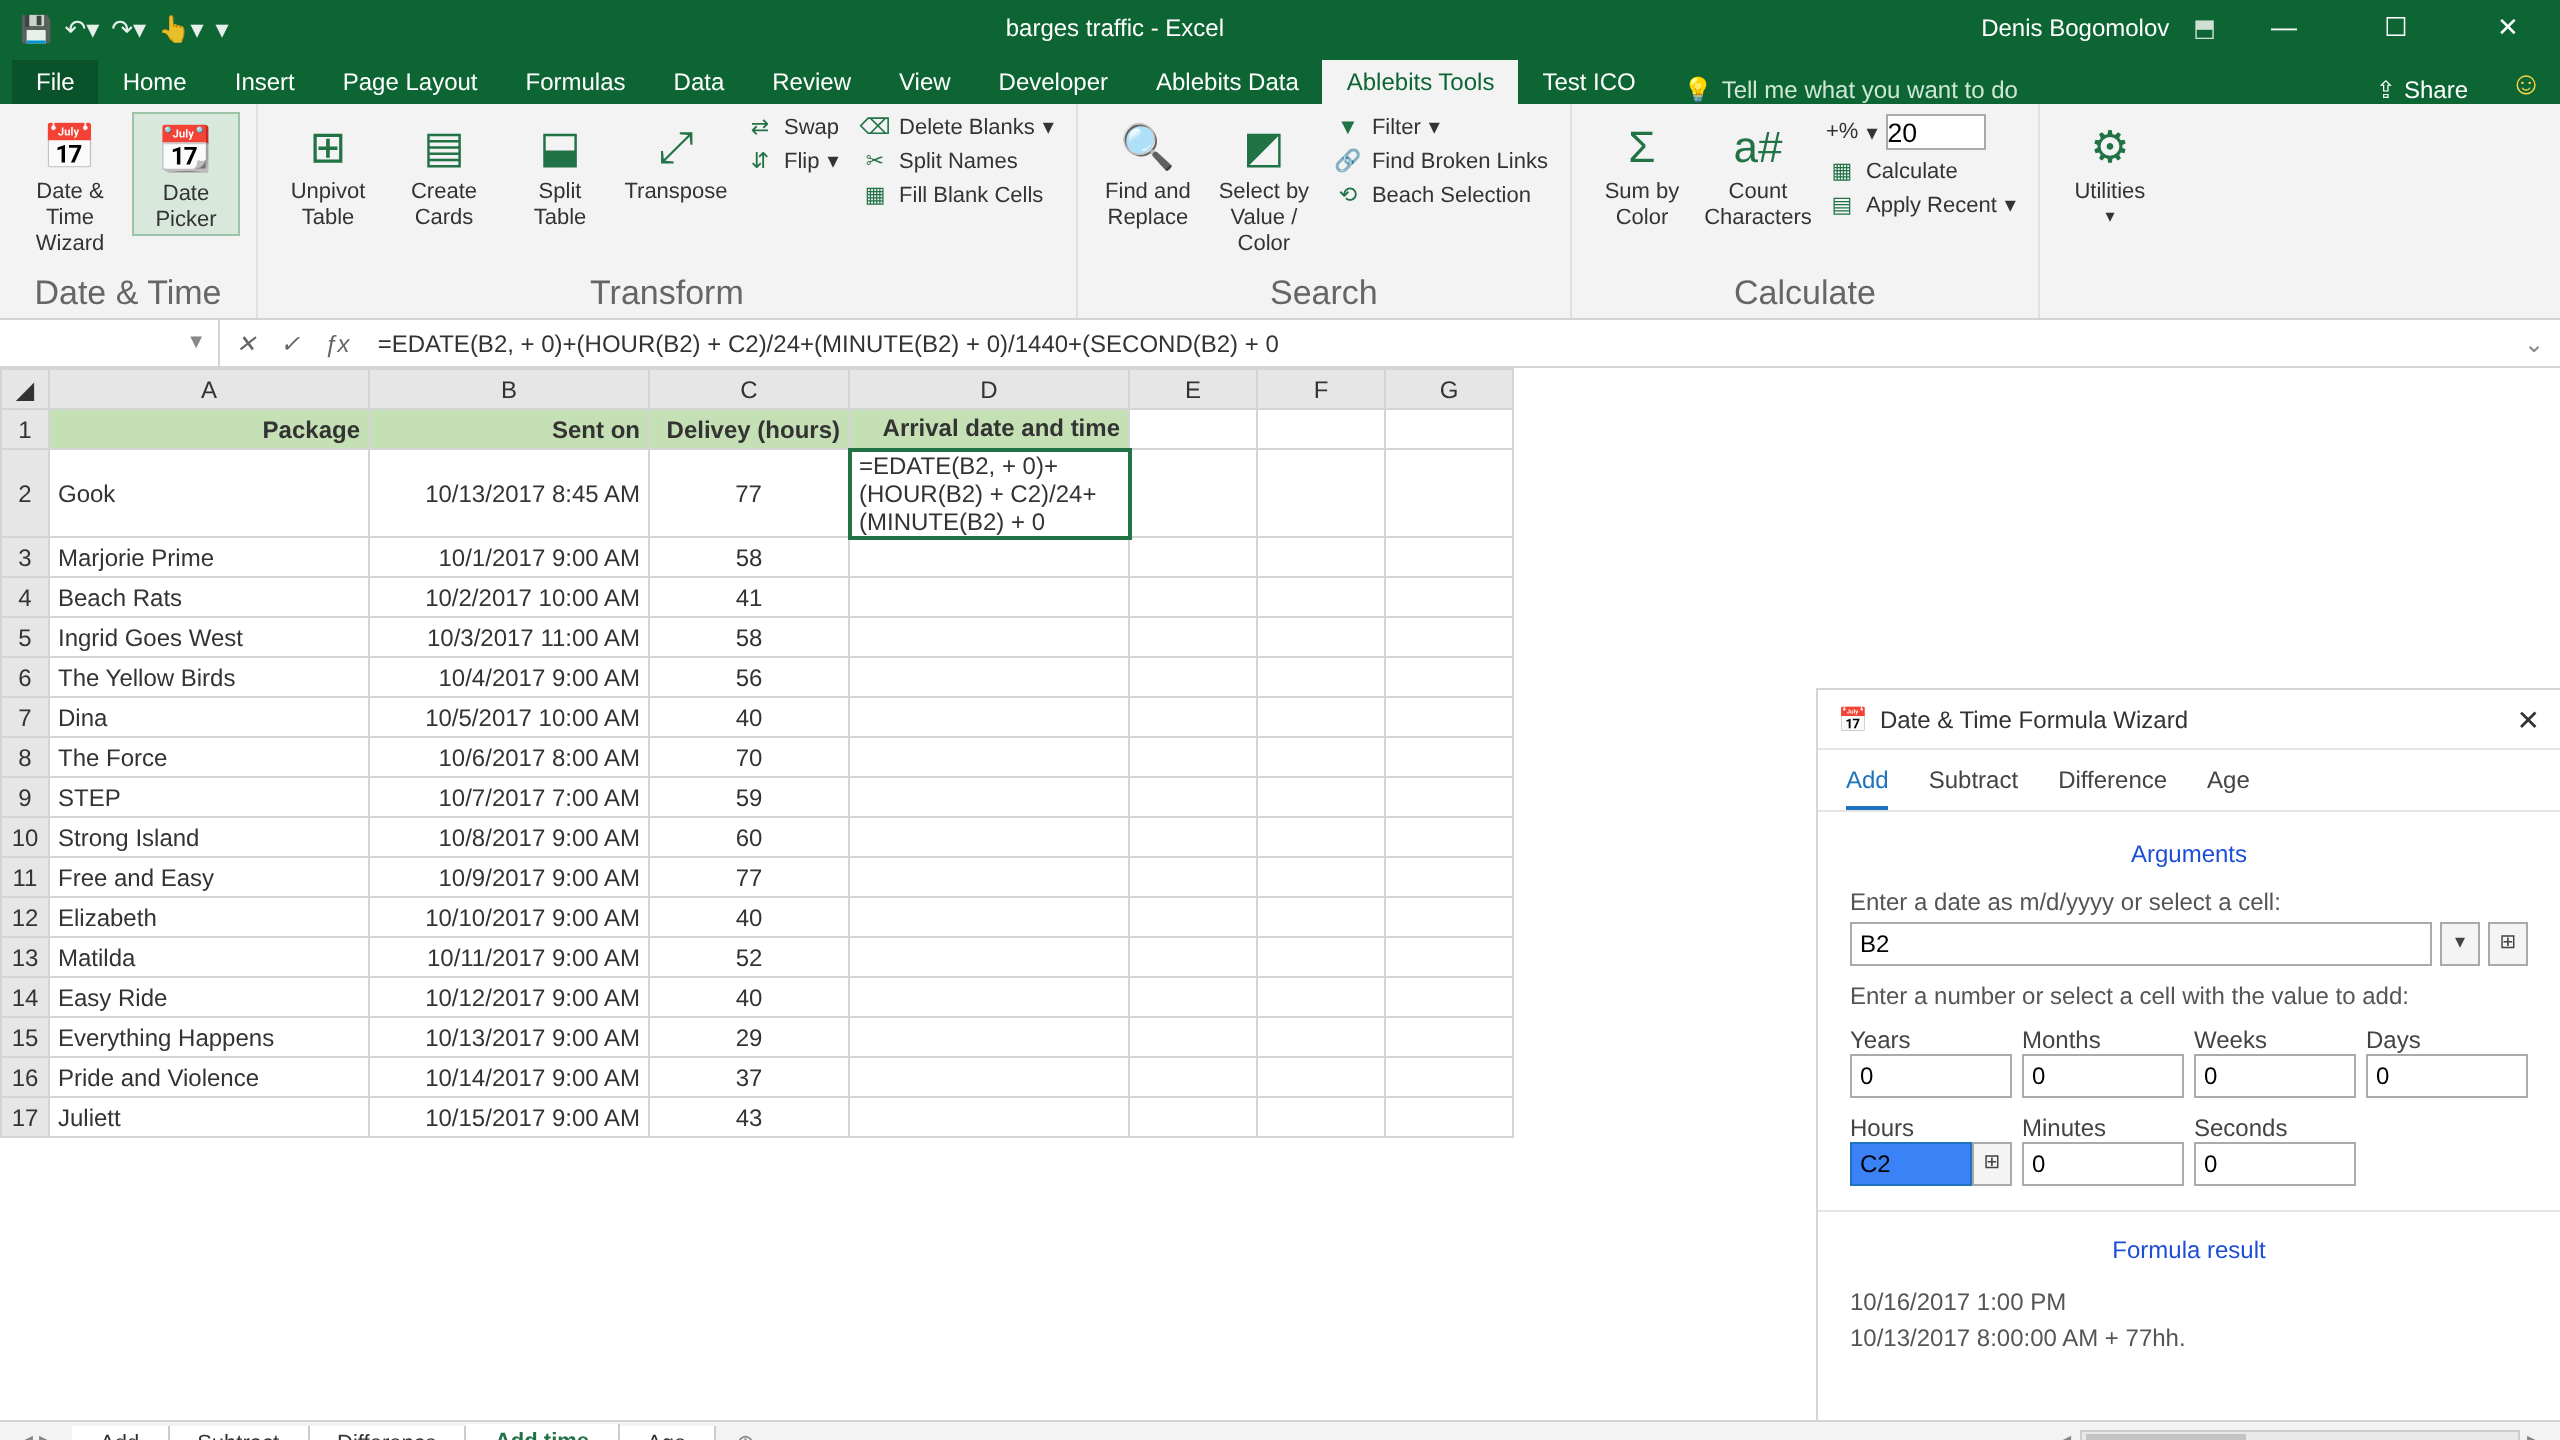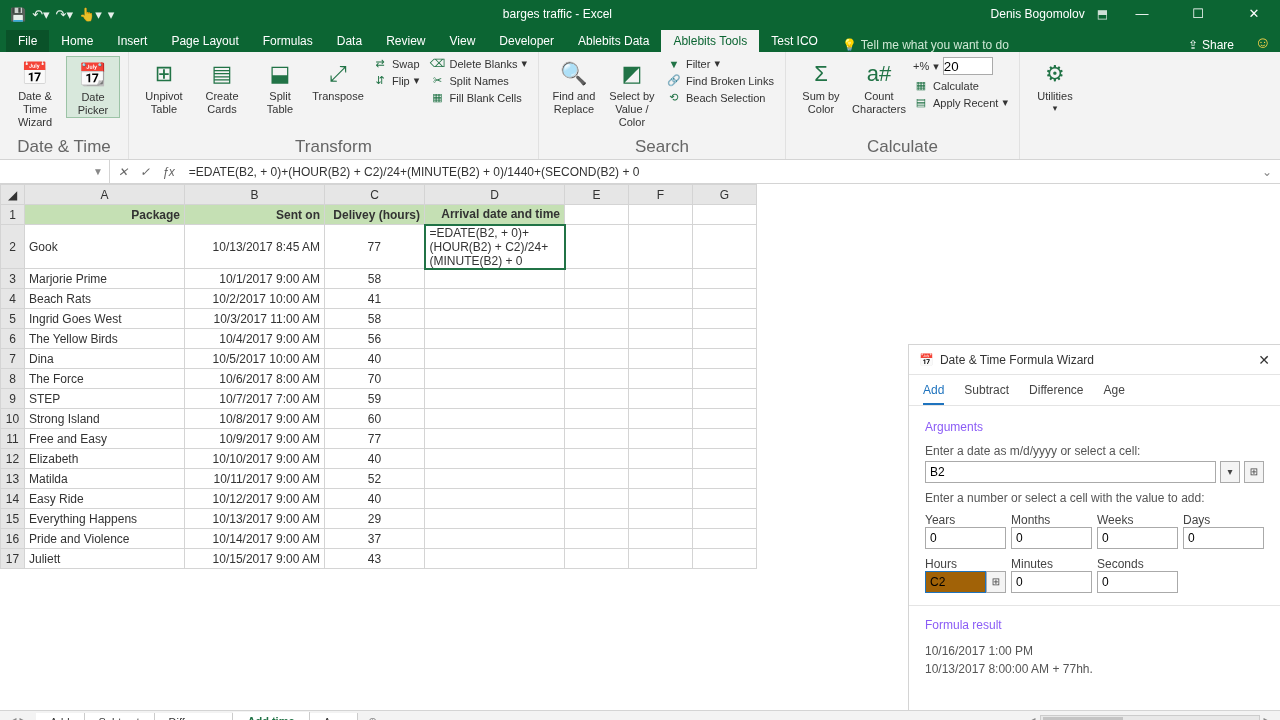--- a/index.html
+++ b/index.html
@@ -65,31 +65,31 @@
 
 
 .wizard { position: absolute; right: 0; top: 160px; width: 372px; height: 476px; background: #fff; border-left: 1px solid #d4d4d4; border-top: 1px solid #d4d4d4; display: flex; flex-direction: column; z-index: 10; }
 .wizard .whead { height: 30px; display: flex; align-items: center; padding: 0 10px; border-bottom: 1px solid #e4e4e4; }
 .wizard .whead .wtitle { flex: 1; font-size: 12px; }
 .wizard .whead .wclose { font-size: 14px; cursor: pointer; }
 .wizard .wtabs { display: flex; gap: 20px; padding: 8px 14px 0; border-bottom: 1px solid #e4e4e4; }
 .wizard .wtabs div { padding-bottom: 6px; cursor: pointer; color: #444; }
 .wizard .wtabs div.active { color: #1e73be; border-bottom: 2px solid #1e73be; }
 .wizard .wbody { flex: 1; padding: 10px 16px; overflow: auto; font-size: 12px; color: #444; }
-.wizard .sectlbl { color: #8b5cf6; margin: 4px 0 10px; }
+.wizard .sectlbl { text-align: center; color: #1d4ed8; margin: 4px 0 10px; }
 .wizard .field { margin-bottom: 8px; }
 .wizard .field label { display: block; margin-bottom: 3px; color: #555; }
 .wizard input[type=text] { height: 22px; border: 1px solid #aaa; padding: 0 4px; font-size: 12px; }
 .wizard .dateinput { display: flex; gap: 4px; }
 .wizard .dateinput input { flex: 1; }
 .wizard .pick { width: 20px; height: 22px; border: 1px solid #aaa; background: #f4f4f4; text-align: center; line-height: 20px; font-size: 10px; cursor: pointer; }
 .wizard .grid4 { display: flex; gap: 5px; margin-bottom: 8px; }
 .wizard .grid4 .col { flex: 1; }
 .wizard .grid4 input { width: 100%; }
-.wizard .hoursrow input.sel { border: 1px solid #1e73be; background: #a16207; }
+.wizard .hoursrow input.sel { border: 1px solid #1e73be; background: #3b82f6; }
 .wizard .divider { border-top: 1px solid #e4e4e4; margin: 12px -16px; }
 .wizard .result { color: #555; line-height: 1.5; }
 </style>
 </head>
 <body>
 
 <div class="titlebar">
   <div class="qat">
     <span>💾</span>
     <span>↶▾</span>

